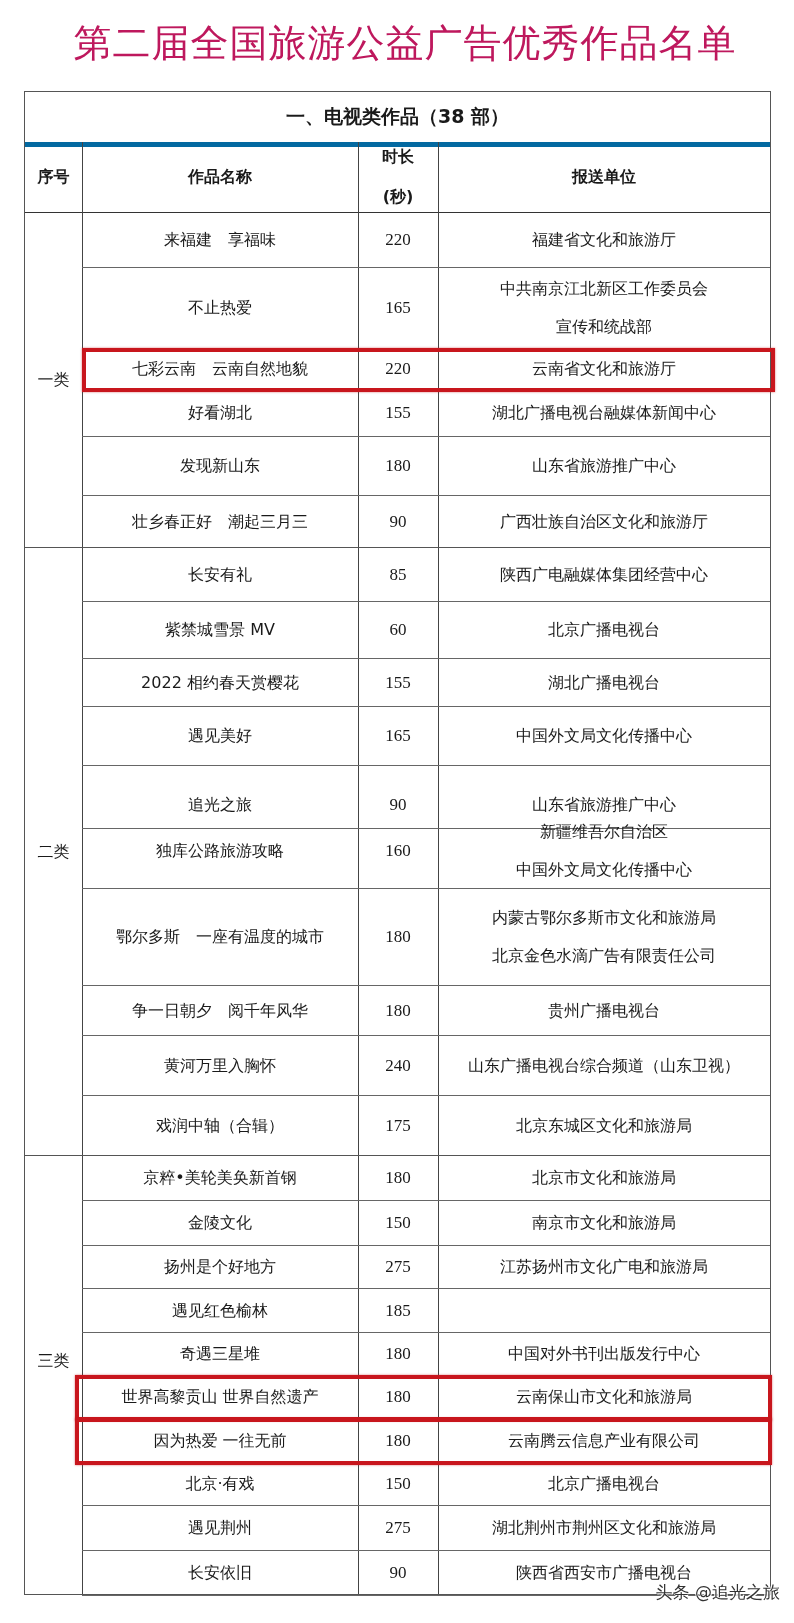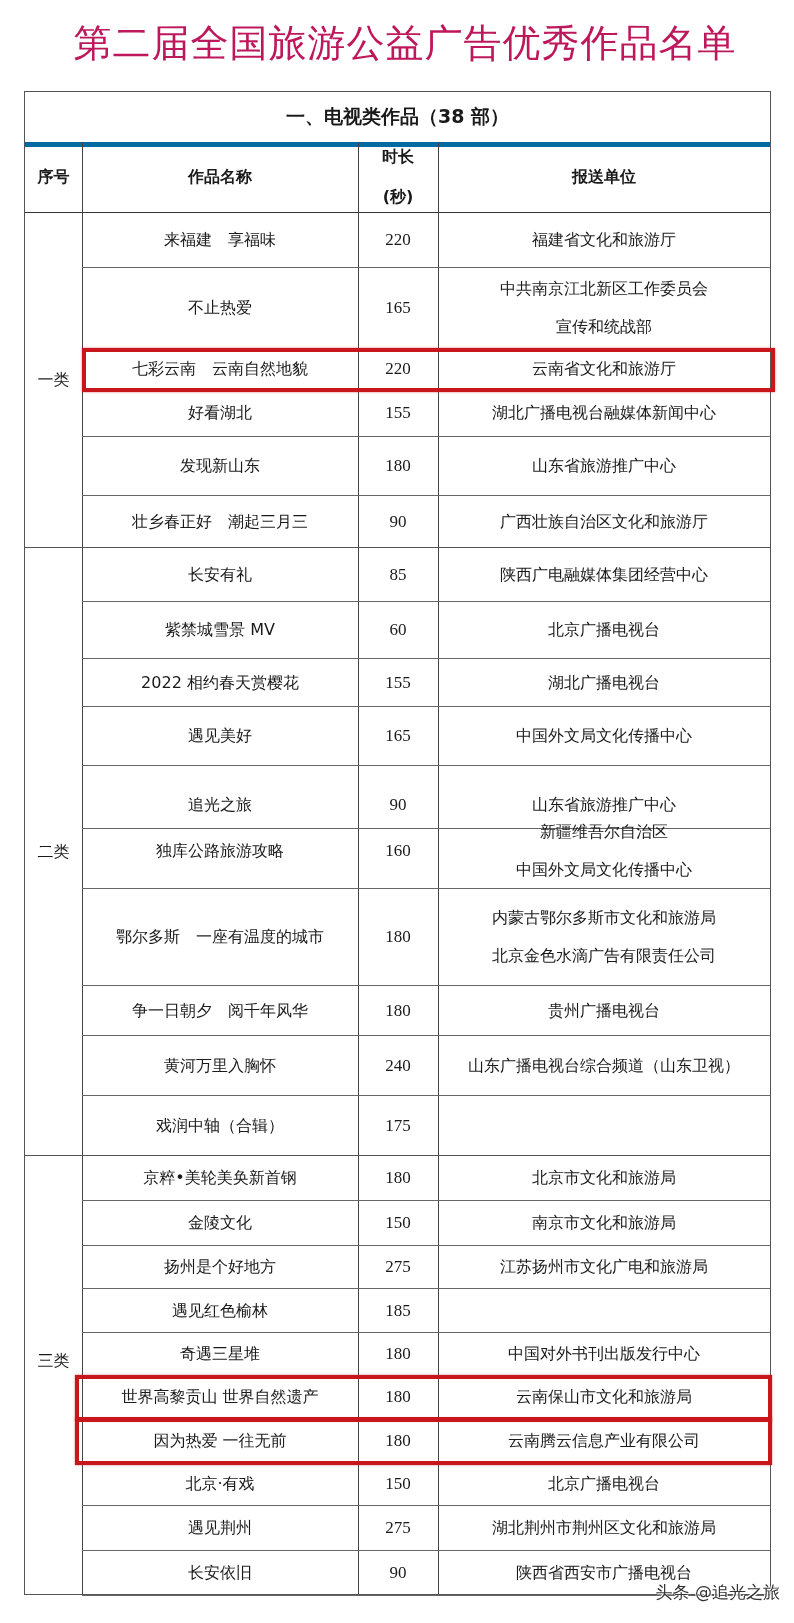--- a/index.html
+++ b/index.html
@@ -144,20 +144,23 @@
       <div class="row" style="top: 944px; height: 60px;">
         <div class="cell c-name">黄河万里入胸怀</div>
         <div class="cell c-dur">240</div>
         <div class="cell c-unit">
           <span>山东广播电视台综合频道（山东卫视）</span>
         </div>
       </div>
       <div class="row" style="top: 1004px; height: 60px;">
         <div class="cell c-name">戏润中轴（合辑）</div>
         <div class="cell c-dur">175</div>
+        <div class="cell c-unit">
+          <span>北京东城区文化和旅游局</span>
+        </div>
       </div>
       <div class="row" style="top: 1064px; height: 45px;">
         <div class="cell c-name">京粹•美轮美奂新首钢</div>
         <div class="cell c-dur">180</div>
         <div class="cell c-unit">
           <span>北京市文化和旅游局</span>
         </div>
       </div>
       <div class="row" style="top: 1109px; height: 45px;">
         <div class="cell c-name">金陵文化</div>

